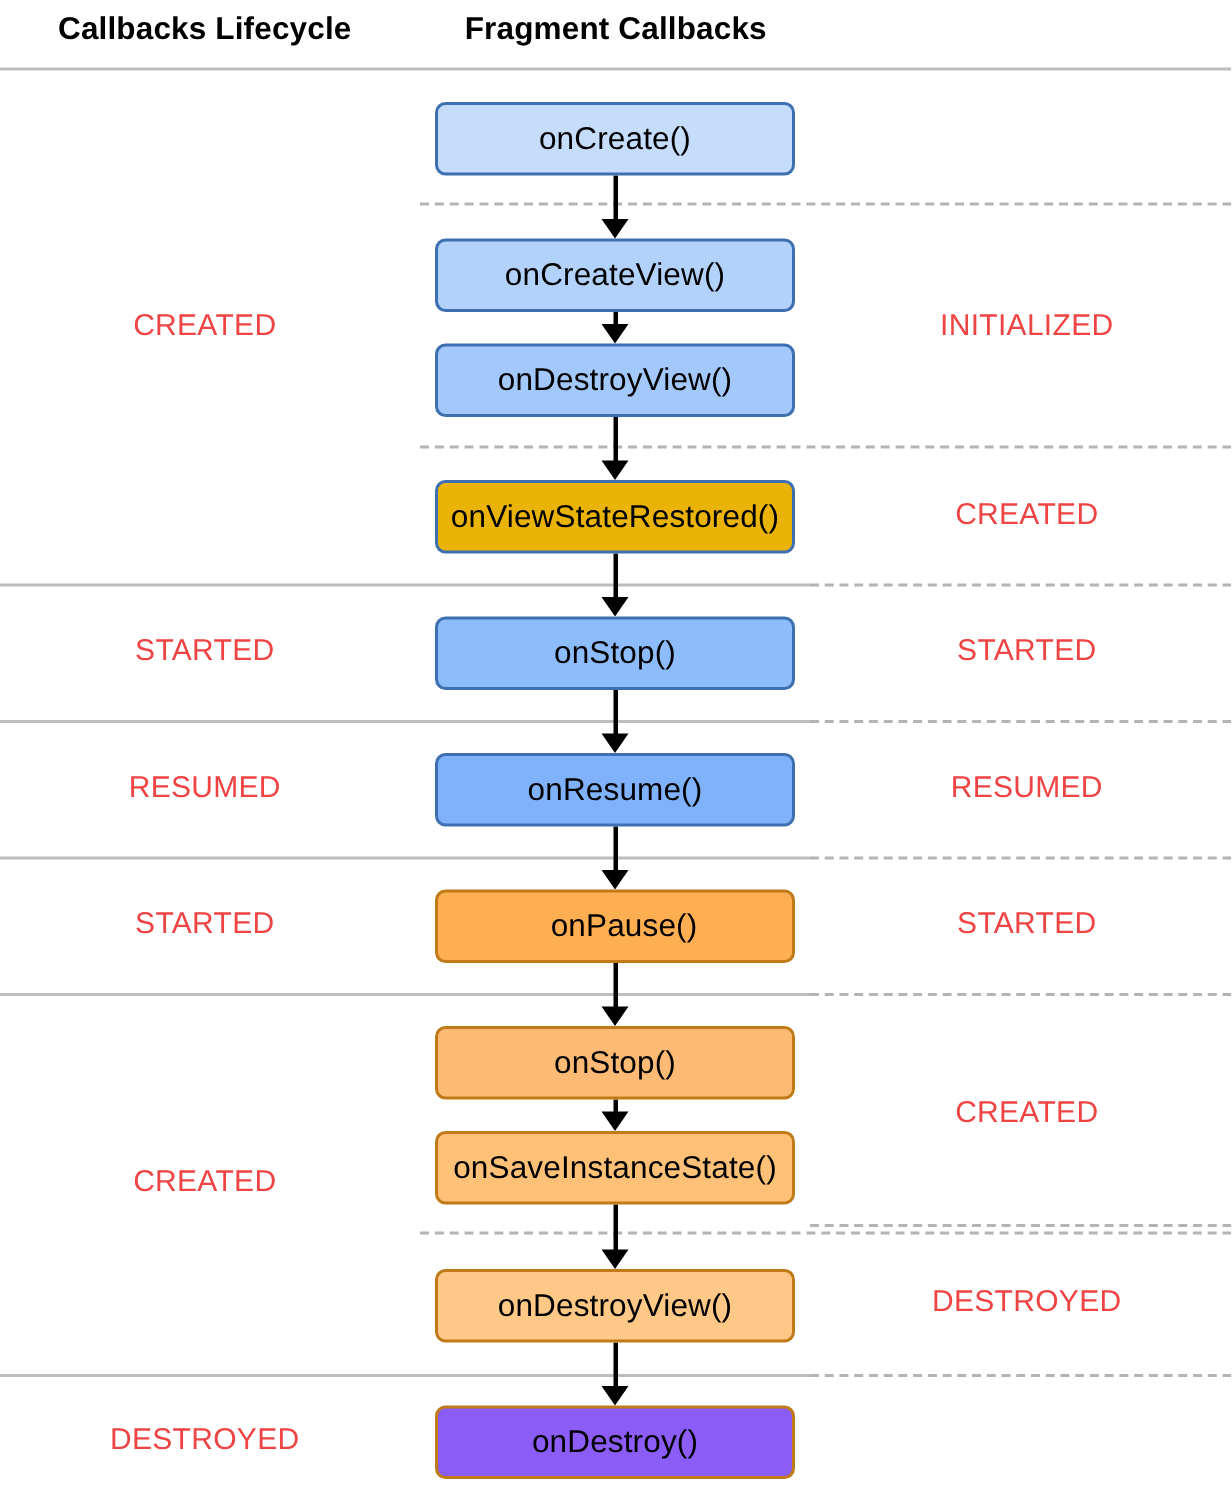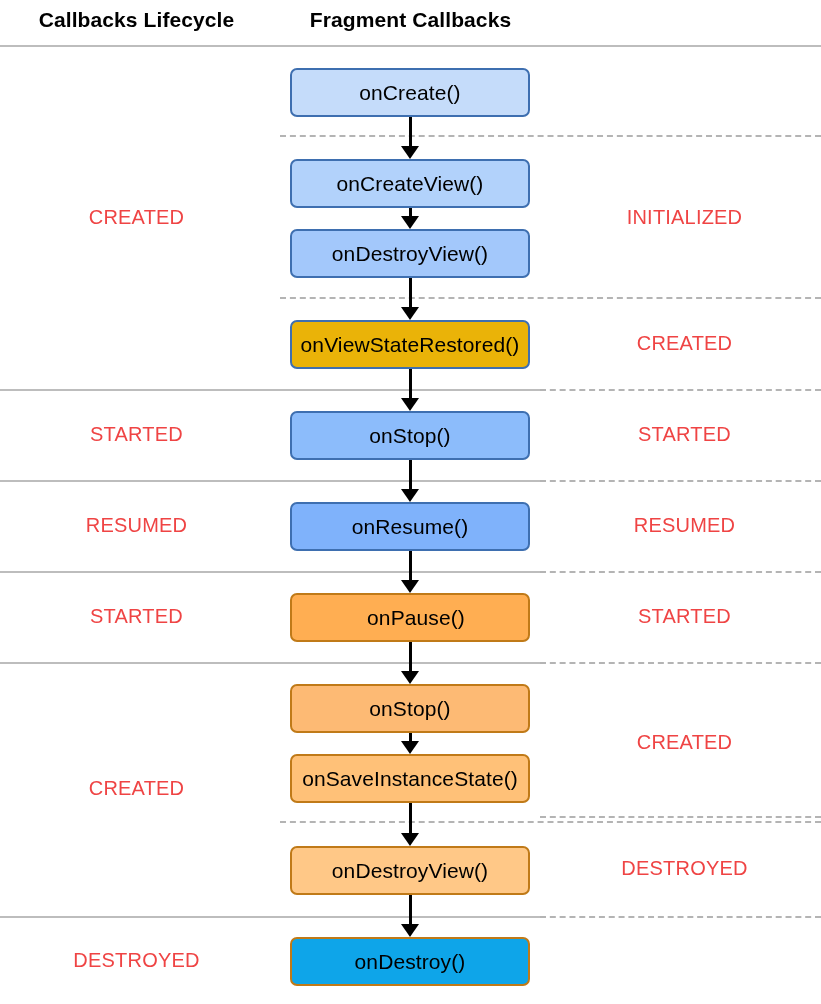--- a/index.html
+++ b/index.html
@@ -168,16 +168,16 @@
       <div class="callback" style="top: 68px; background: rgb(197, 220, 250); border: 2px solid rgb(62, 111, 176);">onCreate()</div>
       <div class="callback" style="top: 159px; background: rgb(178, 210, 251); border: 2px solid rgb(62, 111, 176);">onCreateView()</div>
       <div class="callback" style="top: 229px; background: rgb(163, 200, 251); border: 2px solid rgb(62, 111, 176);">onDestroyView()</div>
       <div class="callback" style="top: 320px; background: #eab308; border: 2px solid rgb(62, 111, 176);">onViewStateRestored()</div>
       <div class="callback" style="top: 411px; background: rgb(140, 188, 251); border: 2px solid rgb(62, 111, 176);">onStop()</div>
       <div class="callback" style="top: 502px; background: rgb(127, 178, 251); border: 2px solid rgb(62, 111, 176);">onResume()</div>
       <div class="callback" style="top: 593px; background: rgb(255, 174, 82); border: 2px solid rgb(192, 122, 24); padding-left: 12px;">onPause()</div>
       <div class="callback" style="top: 684px; background: #fdba74; border: 2px solid rgb(192, 122, 24);">onStop()</div>
       <div class="callback" style="top: 754px; background: rgb(255, 193, 120); border: 2px solid rgb(192, 122, 24);">onSaveInstanceState()</div>
       <div class="callback" style="top: 846px; background: rgb(255, 200, 135); border: 2px solid rgb(192, 122, 24);">onDestroyView()</div>
-      <div class="callback" style="top: 937px; background: #0ea5e9; border: 2px solid rgb(192, 122, 24);">onDestroy()</div>
+      <div class="callback" style="top: 937px; background: #8b5cf6; border: 2px solid rgb(192, 122, 24);">onDestroy()</div>
     </div>
 
 </div>
 
 </body></html>

